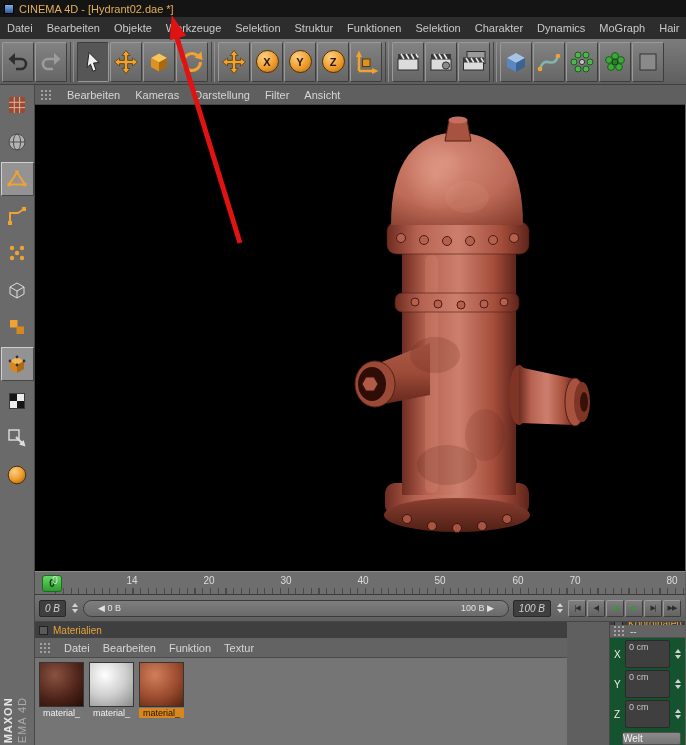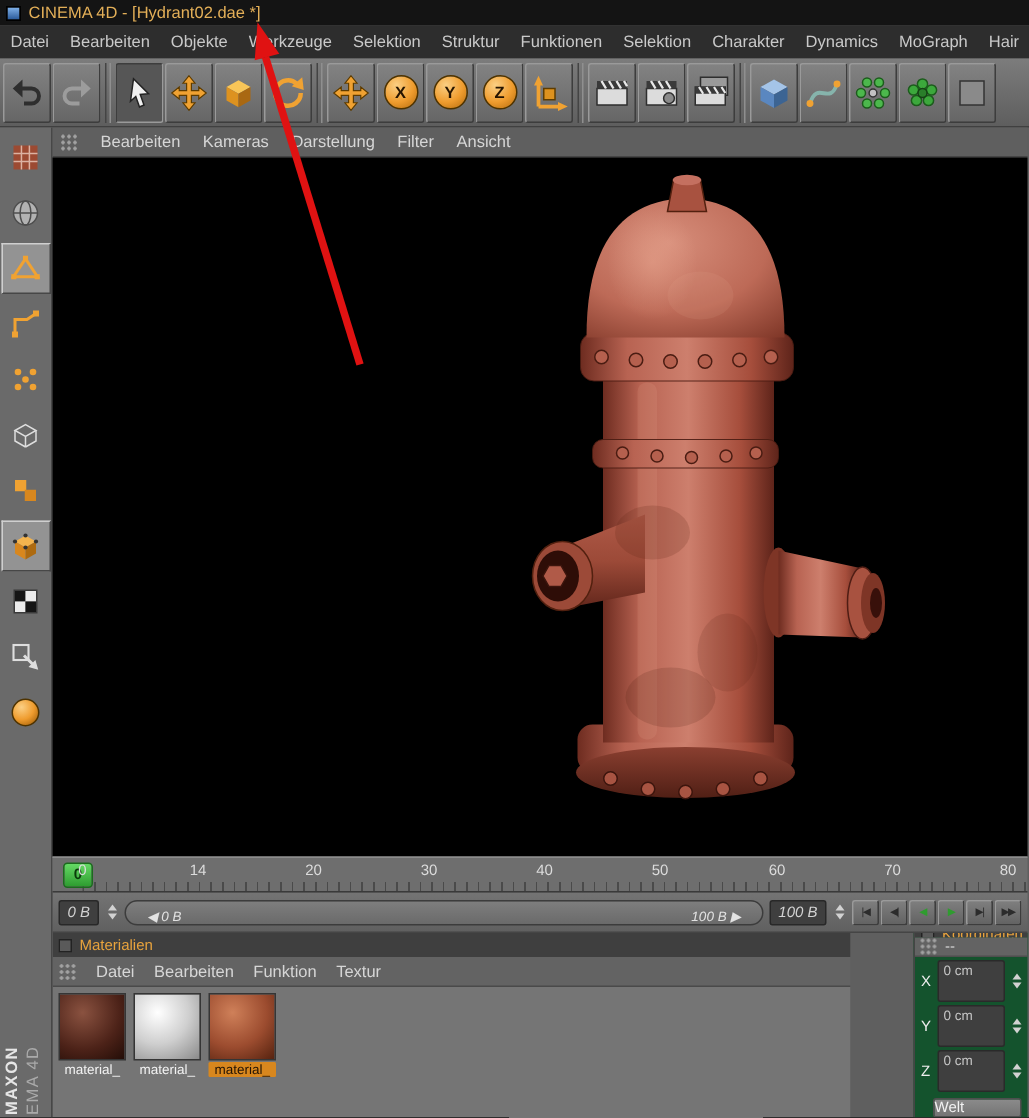--- a/index.html
+++ b/index.html
@@ -44,21 +44,21 @@
     background-size:100% 6px; background-position:20px 100%; background-repeat:no-repeat, repeat; }
   .ruler .num { position:absolute; top:3px; transform:translateX(-50%); font-size:10px; color:#dcdcdc; }
   .marker { position:absolute; left:7px; top:3px; width:20px; height:17px; background:linear-gradient(#64d964,#2e9c30); border:1px solid #1c6b1e; border-radius:3px; color:#0a3a0a; font-size:10px; font-weight:bold; display:grid; place-items:center; }
 
   
   .playbar { height:27px; background:linear-gradient(#747474,#606060); border-bottom:1px solid #454545; display:flex; align-items:center; gap:4px; padding:0 4px; }
   .fld { height:17px; background:#3f3f3f; border:1px solid #282828; border-radius:2px; color:#d2d2d2; font-size:10px; line-height:15px; padding:0 5px; white-space:nowrap;font-style:italic; }
   .stepper { display:flex; flex-direction:column; gap:2px; align-items:center; width:9px; }
   .tri-up { width:0; height:0; border-left:3px solid transparent; border-right:3px solid transparent; border-bottom:4px solid #d2d2d2; }
   .tri-dn { width:0; height:0; border-left:3px solid transparent; border-right:3px solid transparent; border-top:4px solid #d2d2d2; }
-  .slider { flex:1; height:17px; background:linear-gradient(#7e7e7e,#6a6a6a); border:1px solid #3c3c3c; border-radius:9px; display:flex; justify-content:space-between; align-items:flex-end; padding:0 14px; color:#e2e2e2; font-size:9px;font-style:italic; }
+  .slider { flex:1; height:17px; background:linear-gradient(#7e7e7e,#6a6a6a); border:1px solid #3c3c3c; border-radius:9px; display:flex; justify-content:space-between; align-items:center; padding:0 14px; color:#e2e2e2; font-size:9px; }
   .transport { display:flex; gap:1px; }
   .pb { width:18px; height:17px; display:grid; place-items:center; background:linear-gradient(#7e7e7e,#636363); border:1px solid; border-color:#9a9a9a #3d3d3d #3d3d3d #9a9a9a; border-radius:2px; font-size:7px; color:#2c2c2c; letter-spacing:-1px; }
   .pb.green { color:#2f9c2f; }
 
   
   .bottom { height:123px; display:flex;gap:42px; }
   .materials { flex:1; display:flex; flex-direction:column; overflow:hidden; }
   .phead { height:16px; background:#3f3f3f; display:flex; align-items:center; gap:5px; padding:0 4px; color:#e8a33d; font-size:10px; white-space:nowrap; overflow:hidden; }
   .hicon { width:9px; height:9px; background:#5a5a5a; border:1px solid #222; flex:0 0 auto; }
   .pmenu { height:20px; background:#636363; border-bottom:1px solid #4a4a4a; display:flex; align-items:center; gap:13px; padding-left:4px; color:#d6d6d6; }
@@ -423,21 +423,21 @@
 
       <div class="ruler">
         <div class="marker">0</div>
         <span class="num" style="left:20px">0</span>
         <span class="num" style="left:97px">14</span>
         <span class="num" style="left:174px">20</span>
         <span class="num" style="left:251px">30</span>
         <span class="num" style="left:328px">40</span>
         <span class="num" style="left:405px">50</span>
         <span class="num" style="left:483px">60</span>
-        <span class="num" style="left:560px">70</span>
+        <span class="num" style="left:540px">70</span>
         <span class="num" style="left:637px">80</span>
       </div>
 
       <div class="playbar">
         <div class="fld">0 B</div>
         <div class="stepper">
             <div class="tri-up"></div>
             <div class="tri-dn"></div>
           </div>
         <div class="slider">

